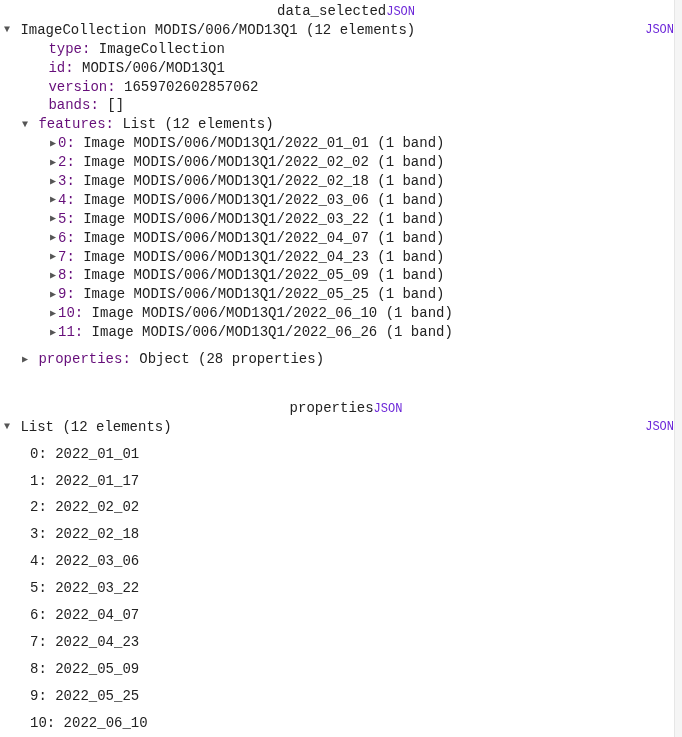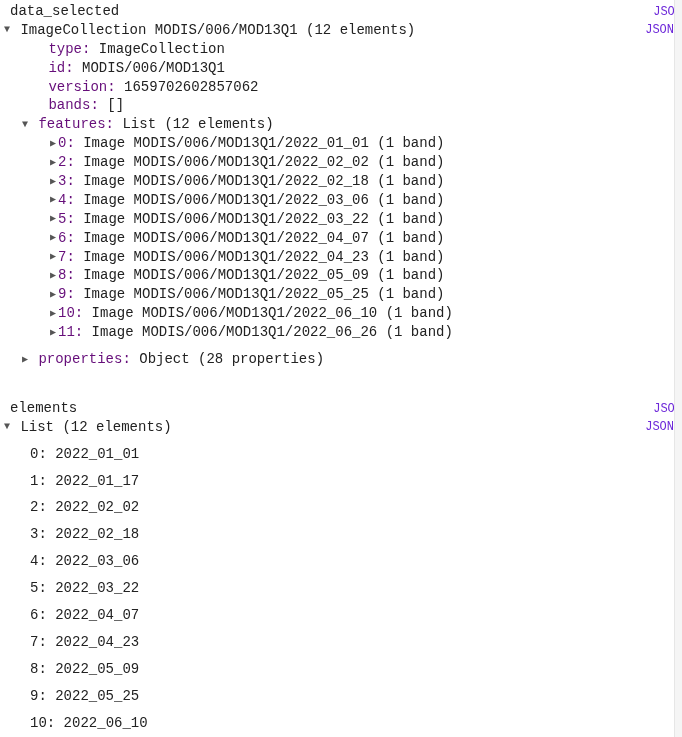--- a/index.html
+++ b/index.html
@@ -8,21 +8,21 @@
     font-size: 14px;
     background: #fff;
     color: #222;
     width: 682px;
     position: relative;
     line-height: 1.35;
   }
   .panel { padding: 2px 0 6px 0; }
   .header-row {
     display: flex;
-    justify-content: space-between;
+    justify-content: center;
     align-items: baseline;
     padding: 0 0 0 10px;
   }
   .title { color: #222; font-weight: normal; }
   .json-link {
     color: #6d28d9;
     font-size: 12px;
     cursor: pointer;
   }
   .tree { padding-left: 2px; }
@@ -147,21 +147,21 @@
         <span class="val">Object (28 properties)</span>
       </div>
     </div>
   </div>
 </div>
 
 <div style="height:22px;"></div>
 
 <div class="panel section2">
   <div class="header-row">
-    <span class="title">elements</span>
+    <span class="title">properties</span>
     <span class="json-link">JSON</span>
   </div>
   <div class="tree">
     <div class="sub-header">
       <span>
         <span class="caret">▼</span>
         <span class="val">List (12 elements)</span>
       </span>
       <span class="json-link">JSON</span>
     </div>

